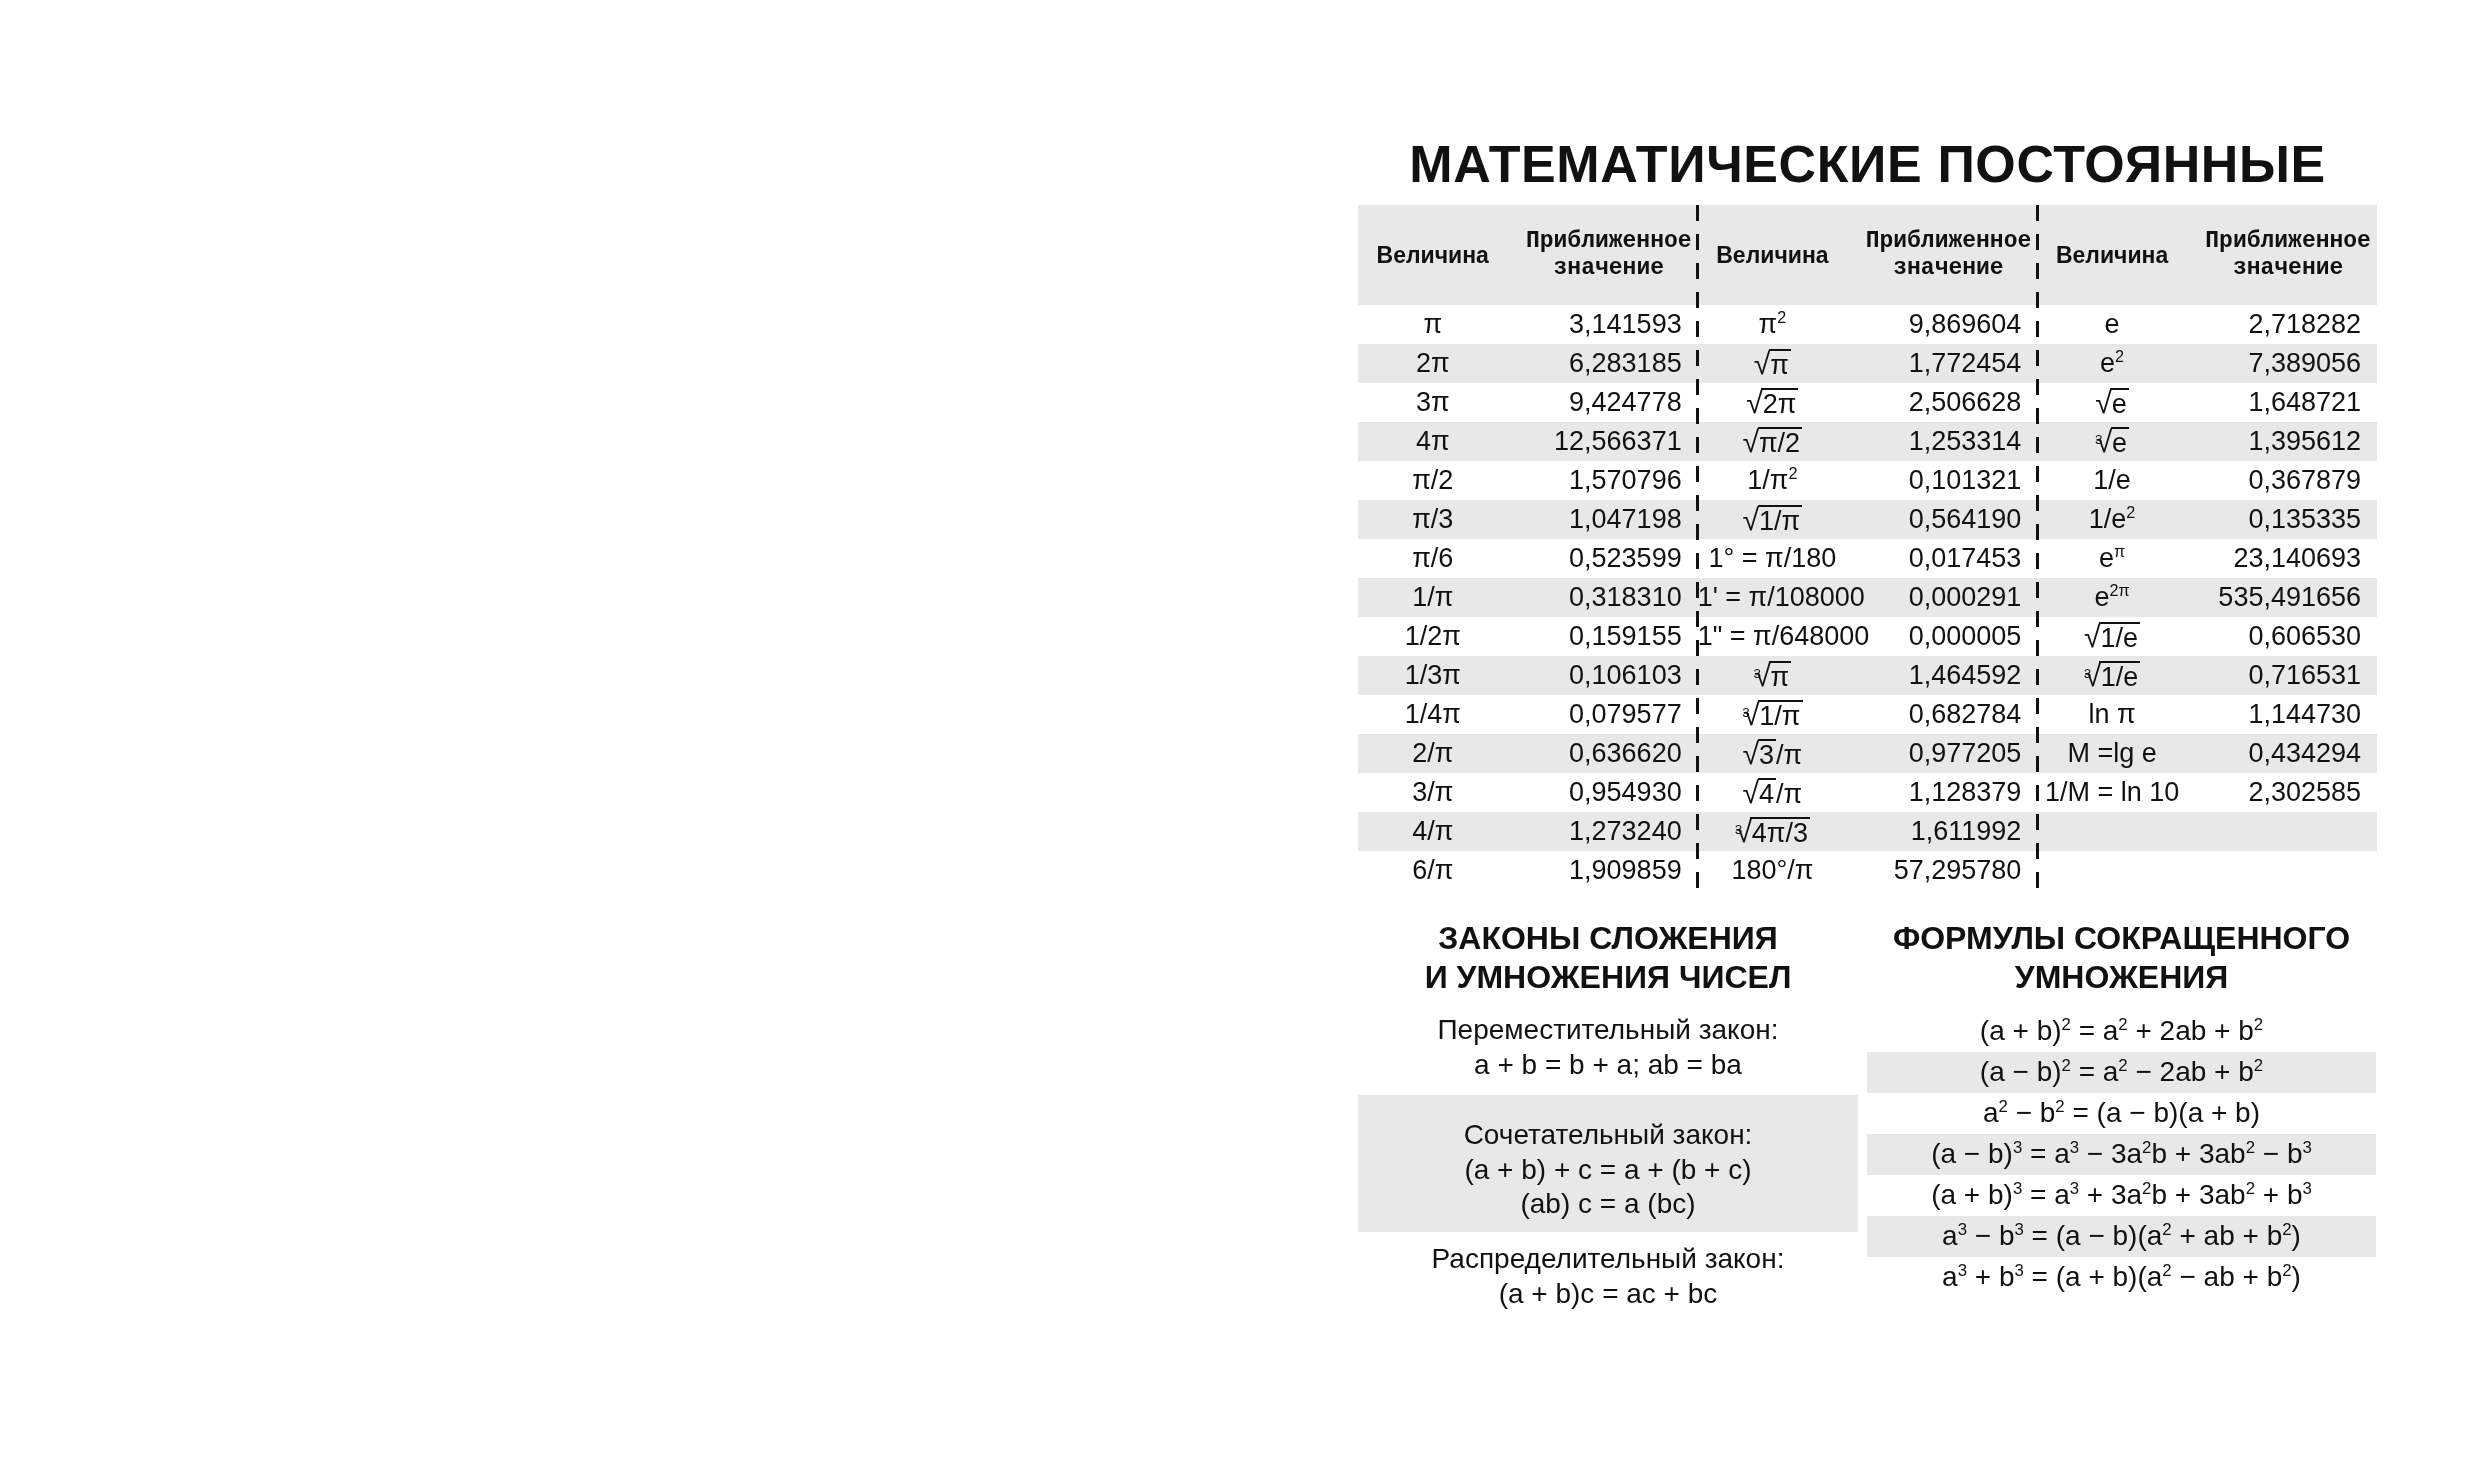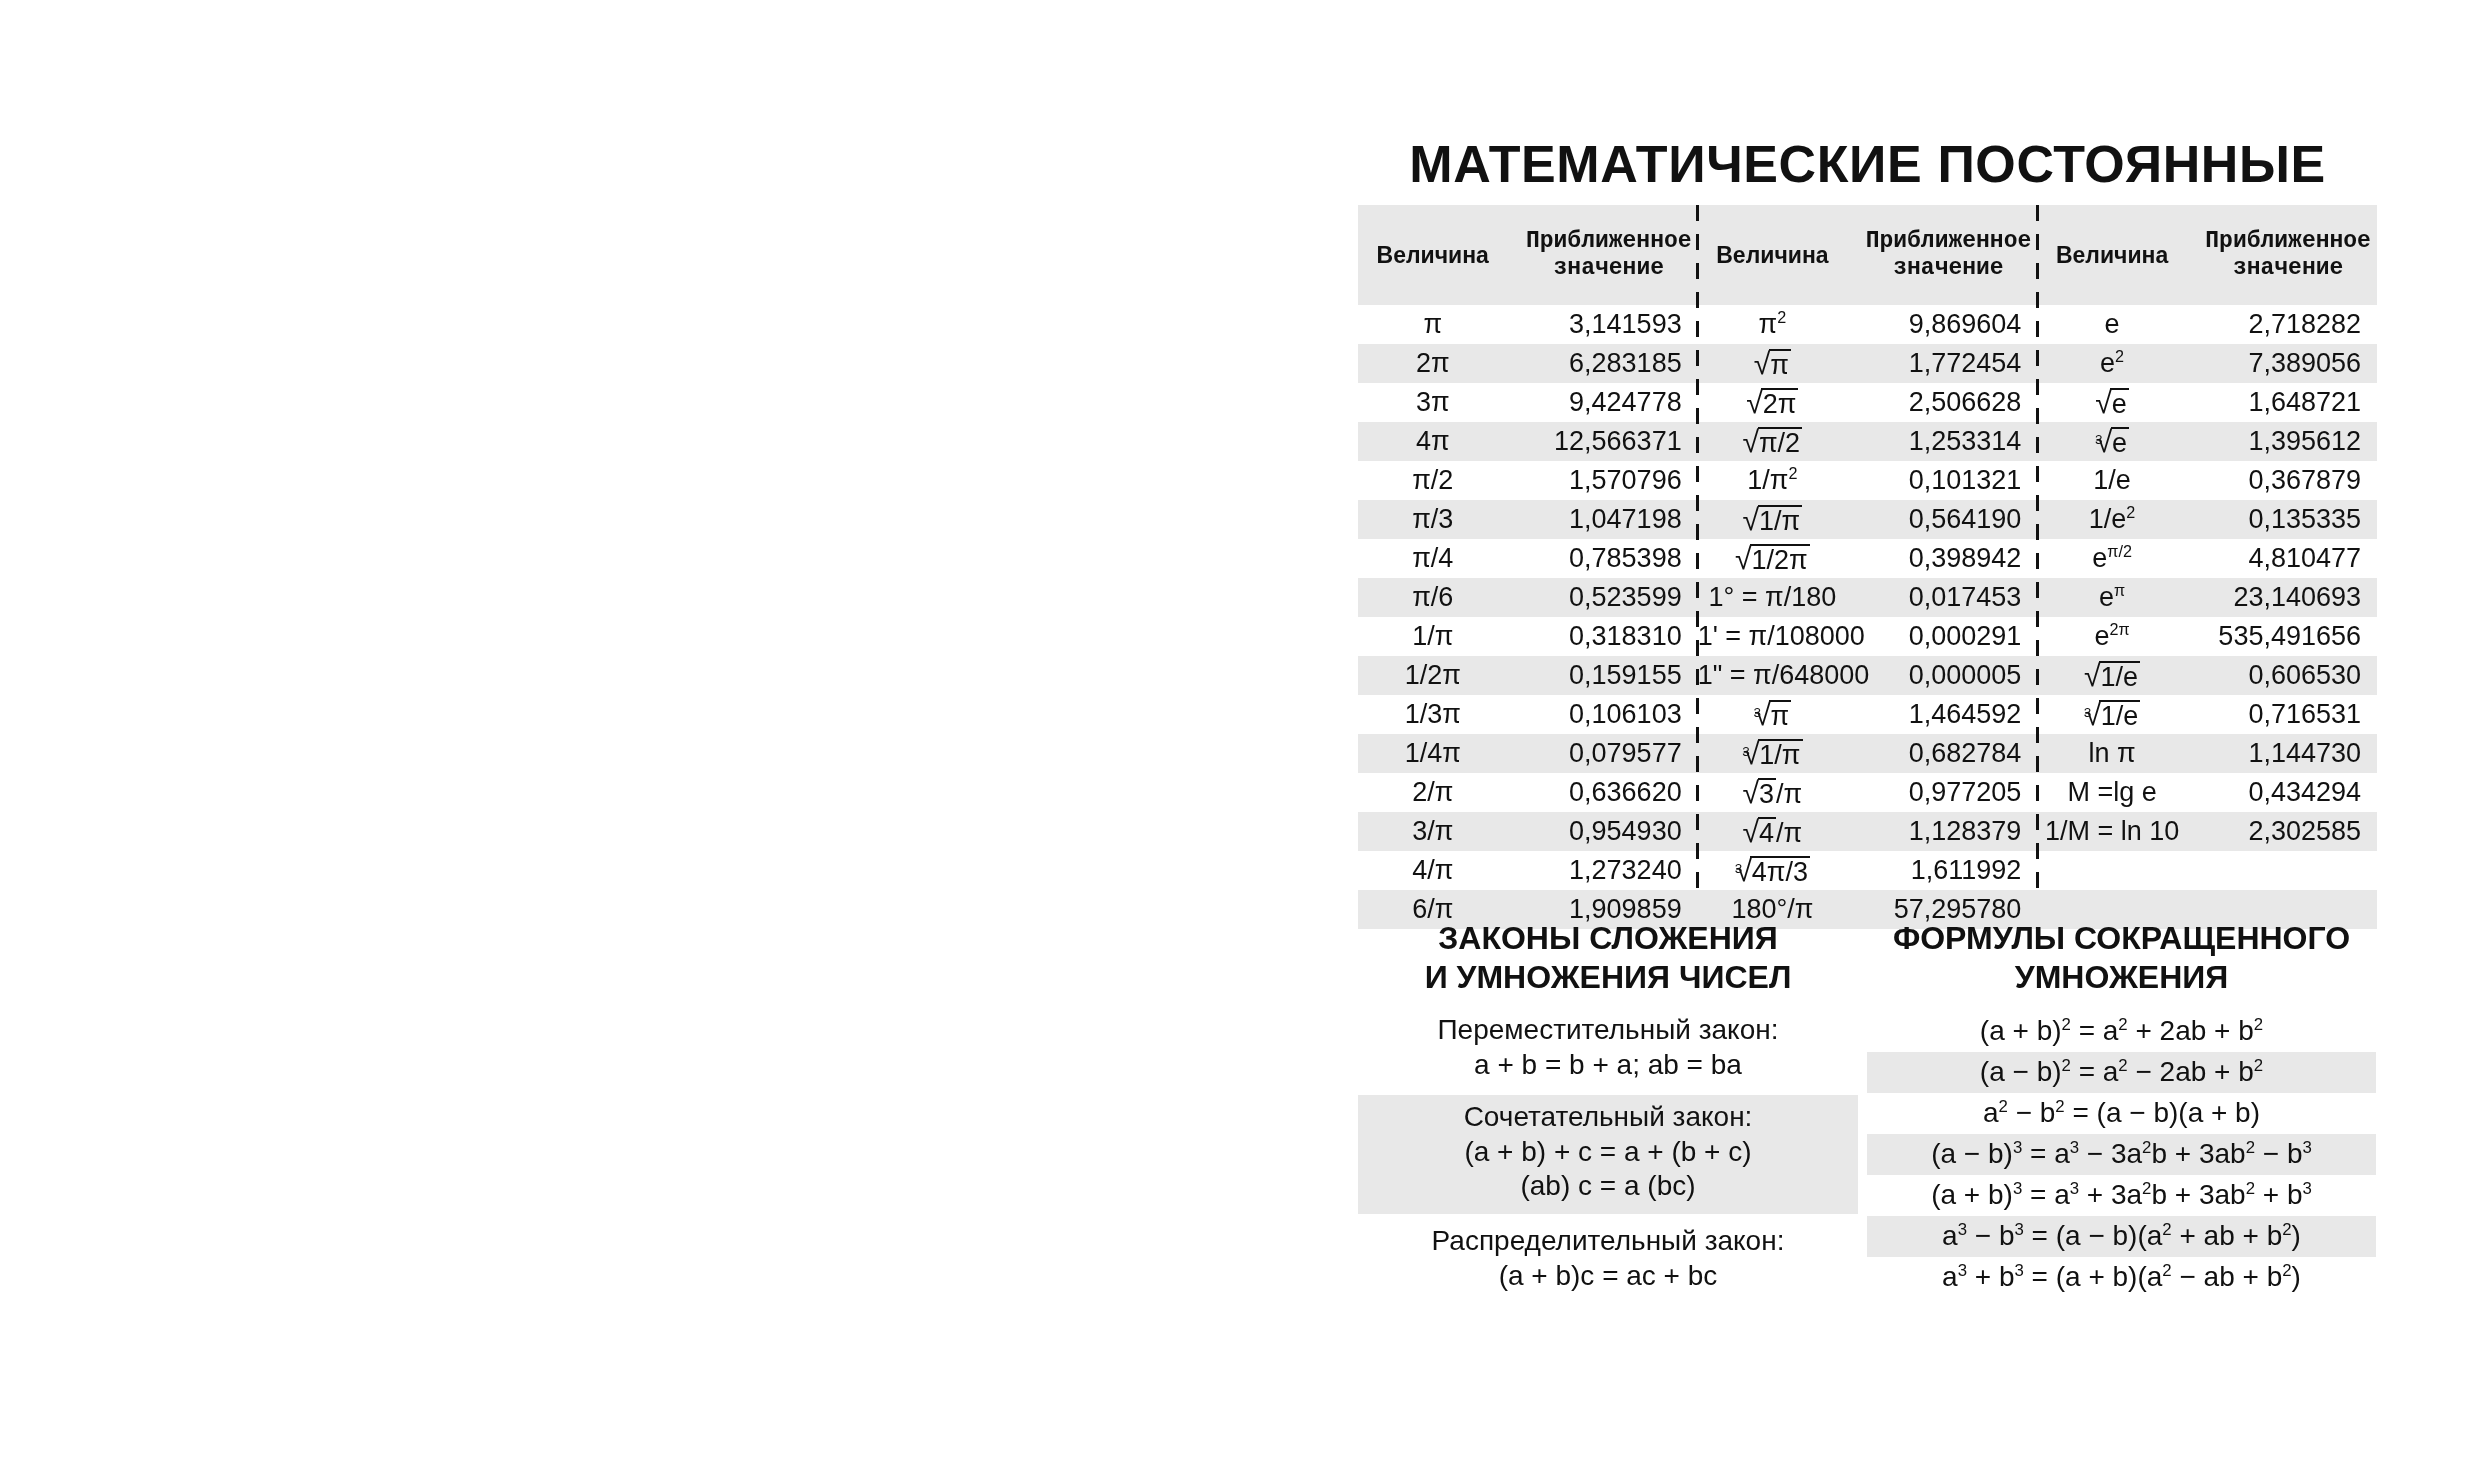--- a/index.html
+++ b/index.html
@@ -39,21 +39,21 @@
   .rt .idx { font-size: 0.5em; position: relative; top: -0.55em; margin-right: -0.5em; z-index: 2; }
   .rt .sgn { font-size: 1.12em; }
   .rt .vin { display: inline-block; line-height: 1; border-top: 0.075em solid currentColor;
              margin-left: -0.06em; padding: 0.03em 0.08em 0 0.05em; }
   
   .sec-title { font-size: 32px; font-weight: bold; line-height: 1.22; text-align: center; }
   .sec-title span { display: block; }
   .laws { position: absolute; left: 1358px; top: 919px; width: 500px; text-align: center; }
   .law { font-size: 28px; line-height: 1.24; }
   .law1 { margin-top: 16px; }
-  .law2 { margin-top: 12.3px; background: var(--stripe, #e8e8e8); padding: 5px 0 10px; }
+  .law2 { margin-top: 12.3px; background: var(--stripe, #e8e8e8); padding: 23px 0 10px; }
   .law3 { margin-top: 10px; }
   .formulas { position: absolute; left: 1867px; top: 919px; width: 509px; }
   .flist { margin-top: 13.6px; }
   .frow { height: 41px; display: flex; align-items: center; justify-content: center;
           font-size: 28px; white-space: nowrap; }
   .flist .frow:nth-child(even) { background: var(--stripe, #e8e8e8); }
 </style>
 </head>
 <body>
 
@@ -160,34 +160,20 @@
     <div class="g">
       <div class="q"><span class="rt"><span class="sgn">√</span><span class="vin">1/π</span></span></div>
       <div class="v">0,564190</div>
     </div>
     <div class="g">
       <div class="q">1/e<sup>2</sup></div>
       <div class="v">0,135335</div>
     </div>
   </div>
 
-  <div class="trow">
-    <div class="g">
-      <div class="q">π/4</div>
-      <div class="v">0,785398</div>
-    </div>
-    <div class="g">
-      <div class="q"><span class="rt"><span class="sgn">√</span><span class="vin">1/2π</span></span></div>
-      <div class="v">0,398942</div>
-    </div>
-    <div class="g">
-      <div class="q">e<sup>π/2</sup></div>
-      <div class="v">4,810477</div>
-    </div>
-  </div>
 
   <div class="trow">
     <div class="g">
       <div class="q">π/6</div>
       <div class="v">0,523599</div>
     </div>
     <div class="g">
       <div class="q">1° = π/180</div>
       <div class="v">0,017453</div>
     </div>

